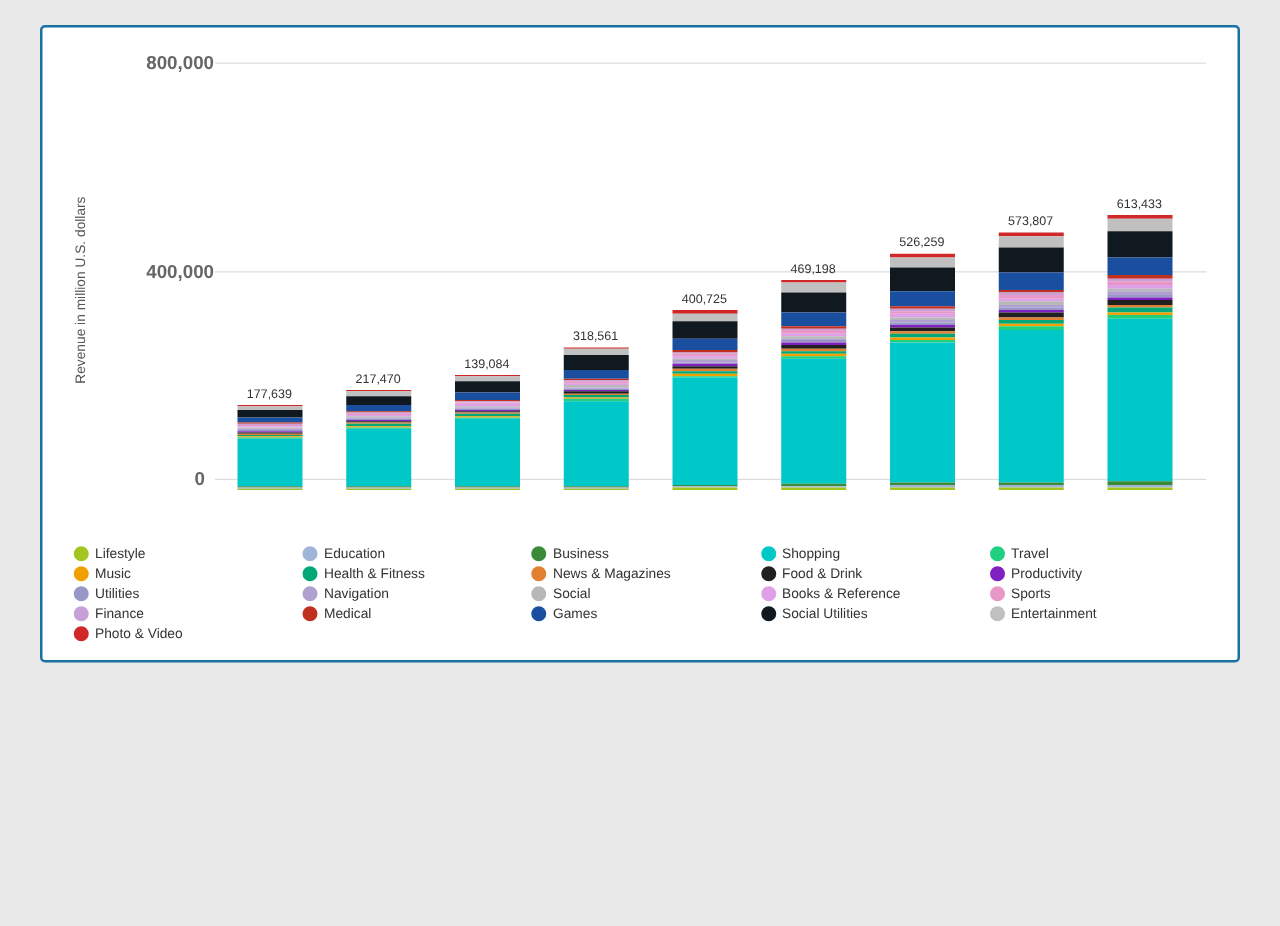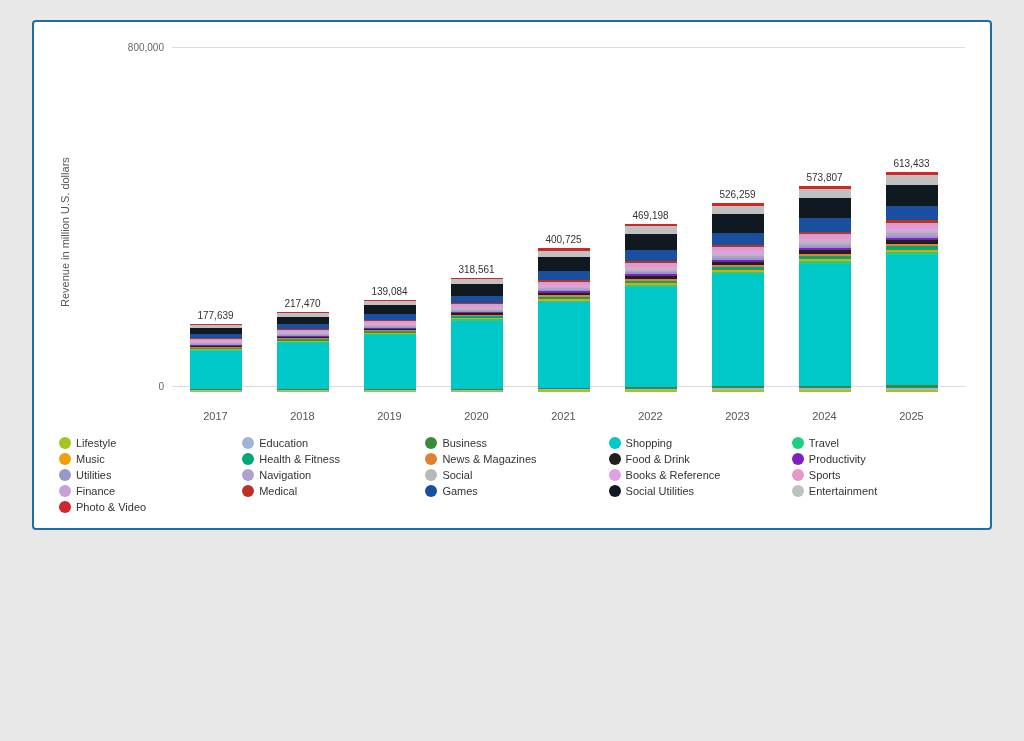--- a/index.html
+++ b/index.html
@@ -88,26 +88,27 @@
       flex-direction: column;
       justify-content: space-between;
     }
     .grid-line {
       display: flex;
       align-items: center;
       width: 100%;
       position: relative;
     }
     .grid-line-label {
-      font-size: 10px;
+      font-size: 15px;
       color: #666;
       width: 55px;
       text-align: right;
       padding-right: 8px;
       flex-shrink: 0;
+      font-weight: bold;
     }
     .grid-line-rule {
       flex: 1;
       border-top: 1px solid #ddd;
       height: 1px;
     }
     .bars-container {
       position: absolute;
       top: 0; bottom: 30px; left: 95px; right: 10px;
       display: flex;
@@ -177,20 +178,24 @@
   <div class="chart-card">
 
     <div class="chart-area">
       <div class="y-axis-label">Revenue in million U.S. dollars</div>
       <div class="chart-inner">
         <div class="grid-and-bars" id="grid-container">
 
           <div class="grid-lines" id="grid-lines">
               <div class="grid-line">
                 <span class="grid-line-label">800,000</span>
+                <div class="grid-line-rule"></div>
+              </div>
+              <div class="grid-line">
+                <span class="grid-line-label">400,000</span>
                 <div class="grid-line-rule"></div>
               </div>
               <div class="grid-line">
                 <span class="grid-line-label">0</span>
                 <div class="grid-line-rule"></div>
               </div>
             </div>
 
           <div class="bars-container" id="bars-container">
               <div class="bar-group">
@@ -422,31 +427,20 @@
                   <div class="bar-segment" style="height: 2.37705px; background-color: rgb(200, 160, 216);"></div>
                   <div class="bar-segment" style="height: 2.37705px; background-color: rgb(192, 48, 32);"></div>
                   <div class="bar-segment" style="height: 14.2623px; background-color: rgb(26, 79, 160);"></div>
                   <div class="bar-segment" style="height: 21.3935px; background-color: rgb(16, 24, 32);"></div>
                   <div class="bar-segment" style="height: 9.50821px; background-color: rgb(192, 192, 192);"></div>
                   <div class="bar-segment" style="height: 3.56558px; background-color: rgb(208, 40, 40);"></div>
                 </div>
               </div>
             </div>
 
-          <div class="x-axis-labels" id="x-labels">
-              <div class="x-label">2017</div>
-              <div class="x-label">2018</div>
-              <div class="x-label">2019</div>
-              <div class="x-label">2020</div>
-              <div class="x-label">2021</div>
-              <div class="x-label">2022</div>
-              <div class="x-label">2023</div>
-              <div class="x-label">2024</div>
-              <div class="x-label">2025</div>
-            </div>
         </div>
       </div>
     </div>
 
     <div class="legend" id="legend">
         <div class="legend-item">
           <div class="legend-dot" style="background-color: rgb(163, 197, 32);"></div>
           <span>Lifestyle</span>
         </div>
         <div class="legend-item">

